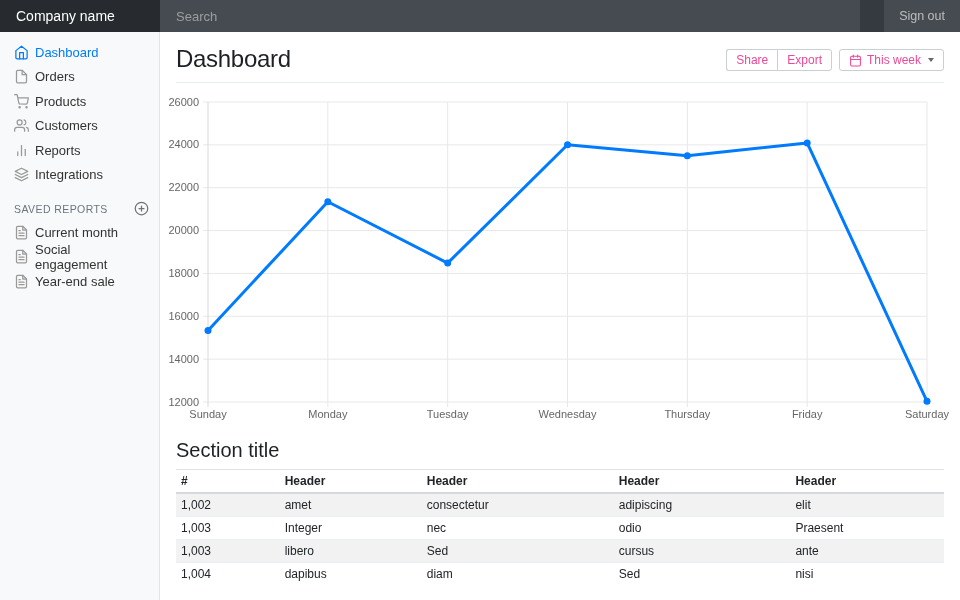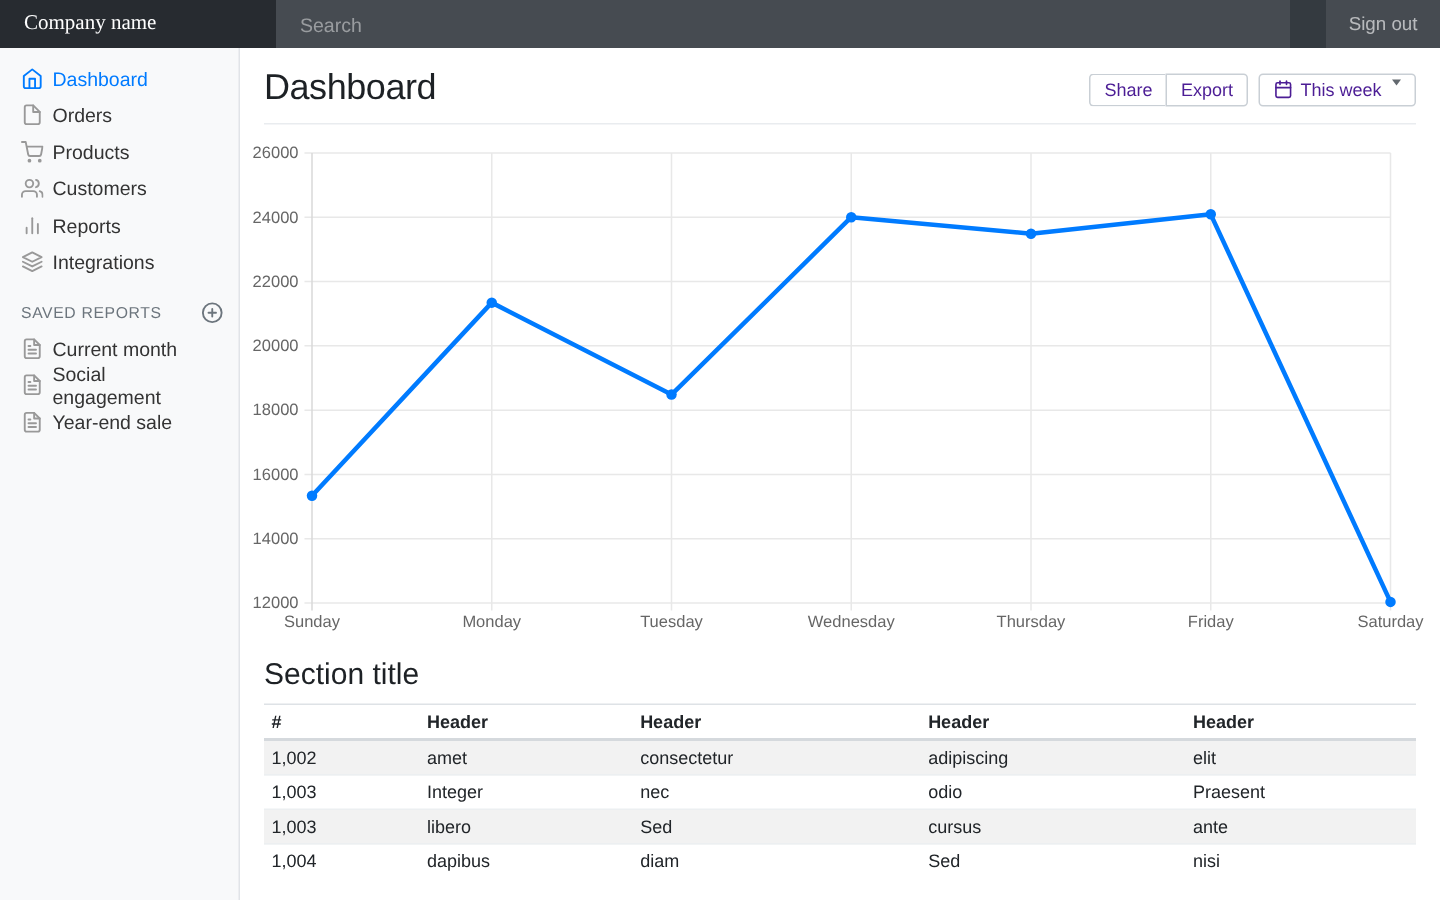--- a/index.html
+++ b/index.html
@@ -2,22 +2,22 @@
 <html><head>
 <meta charset="utf-8">
 <style>
   * { box-sizing: border-box; margin: 0; padding: 0; }
   html,body { width: 960px; height: 600px; overflow: hidden;
     font-family: "Liberation Sans", sans-serif; background: #fff; }
 
   
   .navbar { position: fixed; top: 0; left: 0; width: 960px; height: 32px;
     background: #343a40; display: flex; align-items: stretch; z-index: 50; }
-  .brand { width: 184px; background: #272b30; color: #fff; font-size: 14px;
-    display: flex; align-items: center; padding: 0 16px; flex: none; font-family: Liberation Serif, serif; }
+  .brand { width: 160px; background: #272b30; color: #fff; font-size: 14px;
+    display: flex; align-items: center; padding: 0 16px; flex: none; }
   .search { flex: 1; height: 32px; background: #464b51; border: none;
     padding: 0 16px; font-size: 13px; color: #fff; outline: none;
     font-family: "Liberation Sans", sans-serif; }
   .search::placeholder { color: rgba(255,255,255,.45); }
   .signout-wrap { margin-left: 24px; display: flex; align-items: stretch; }
   .signout { background: rgba(255,255,255,.09); color: rgba(255,255,255,.62);
     font-size: 12.5px; display: flex; align-items: center; padding: 0 15px;
     text-decoration: none; text-align: center; }
 
   
@@ -36,26 +36,26 @@
   .sidebar-heading .ficon { color: #6c757d; cursor: pointer; display: flex; }
 
   
   .main { margin-left: 160px; padding: 32px 16px 0 16px; }
   .page-header { display: flex; align-items: flex-end; justify-content: space-between;
     padding-top: 13px; padding-bottom: 9px; border-bottom: 1px solid #e9ecef; }
   .page-title { font-size: 24px; font-weight: 500; color: #1d2125;
     letter-spacing: -0.3px; }
   .toolbar { display: flex; align-items: center; gap: 7px; padding-bottom: 2px; }
   .btn-group { display: flex; }
-  .btn { background: #fff; border: 1px solid #c9cfd5; color: #4c1d95;
+  .btn { background: #fff; border: 1px solid #c9cfd5; color: #ec4899;
     font-size: 12px; padding: 3px 9px; cursor: pointer; line-height: 14px;
     font-family: "Liberation Sans", sans-serif; }
   .btn-group .btn:first-child { border-radius: 3px 0 0 3px; border-right: none; }
   .btn-group .btn:last-child { border-radius: 0 3px 3px 0; text-align: center; }
-  .btn-single { border-radius: 3px; display: flex; align-items: flex-start; gap: 5px; }
+  .btn-single { border-radius: 3px; display: flex; align-items: center; gap: 5px; }
   .caret { width: 0; height: 0; border-left: 3.5px solid transparent;
     border-right: 3.5px solid transparent; border-top: 4px solid #63696f;
     display: inline-block; margin-left: 2px; }
 
   .chart-wrap { margin-top: 8px; }
   .chart-wrap svg { overflow: visible; display: block; }
   .chart-wrap text { font-family: "Liberation Sans", sans-serif; }
 
   .section-title { margin-top: 12px; margin-bottom: 7px; font-size: 20px;
     font-weight: 500; color: #1d2125; }

